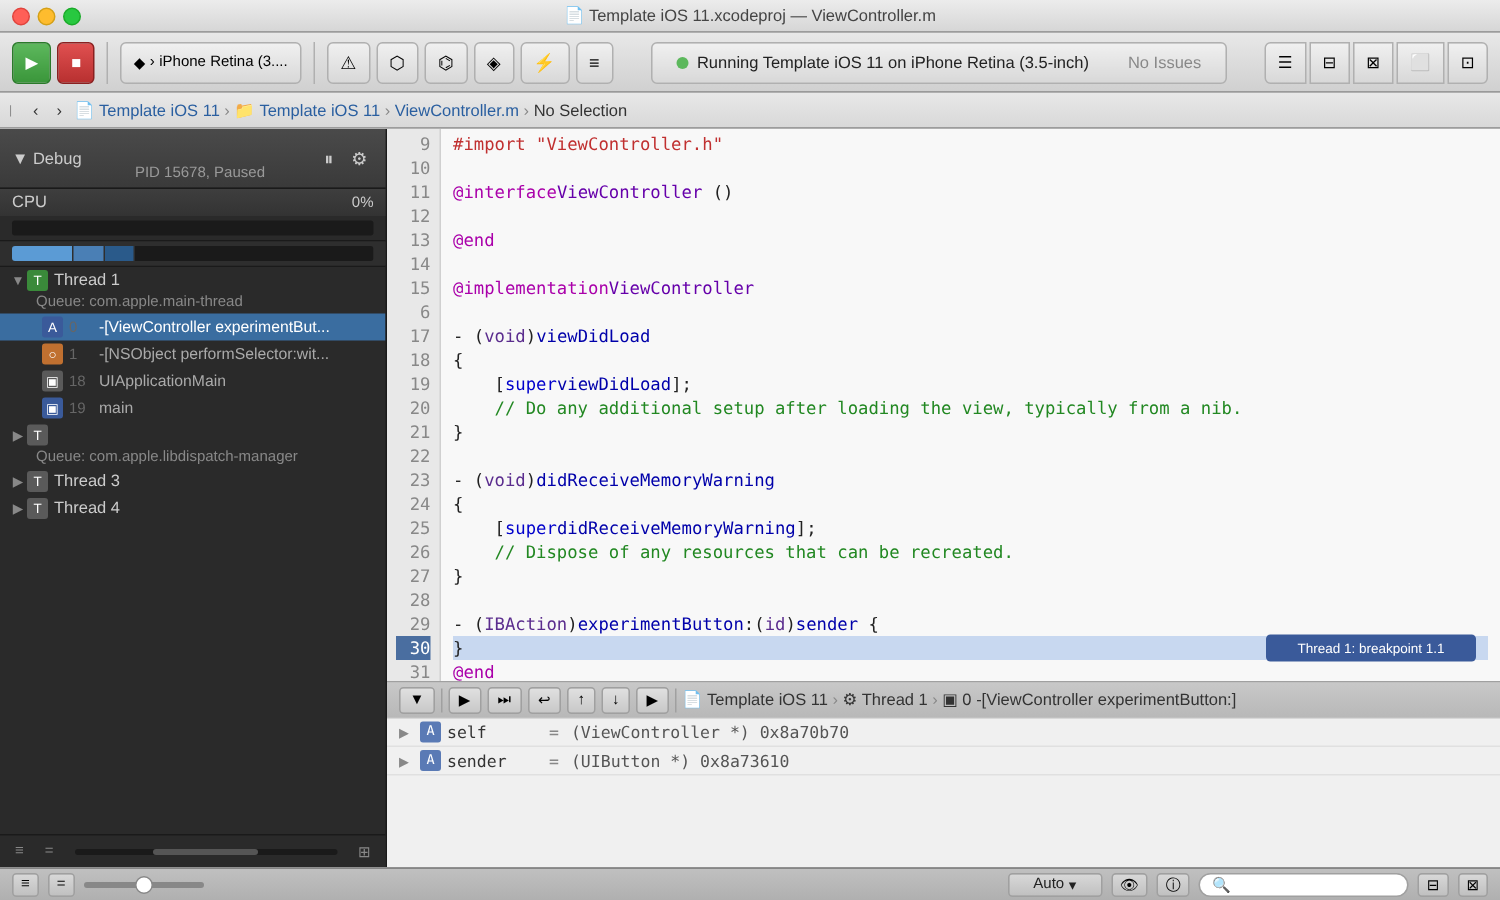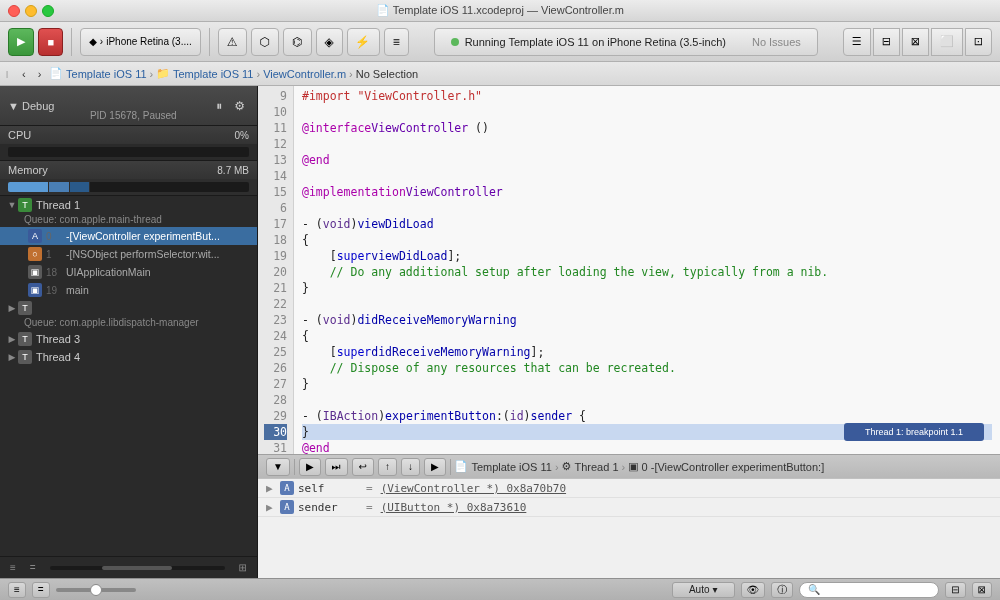--- a/index.html
+++ b/index.html
@@ -383,21 +383,21 @@
       width: 14px;
       height: 14px;
       border-radius: 2px;
       display: flex;
       align-items: center;
       justify-content: center;
       flex-shrink: 0;
     }
     .var-name { color: #333; min-width: 60px; }
     .var-eq { color: #888; margin: 0 4px; }
-    .var-value { color: #555; text-decoration: underline; }
+    .var-value { color: #555; }
 
     
     .status-bar {
       height: 22px;
       background: linear-gradient(to bottom, #c0c0c0, #b0b0b0);
       border-top: 1px solid #909090;
       display: flex;
       align-items: center;
       padding: 0 8px;
       gap: 8px;
@@ -554,24 +554,20 @@
       <div class="resource-header">
         <span class="resource-label">CPU</span>
         <span class="resource-value">0%</span>
       </div>
       <div class="cpu-bar">
         <div class="cpu-fill" style="width:0%;"></div>
       </div>
     </div>
 
     <div class="resource-section">
-      <div class="resource-header">
-        <span class="resource-label">Memory</span>
-        <span class="resource-value">8.7 MB</span>
-      </div>
       <div class="memory-bar-container">
         <div class="memory-segments">
           <div class="mem-seg-1"></div>
           <div class="mem-seg-2"></div>
           <div class="mem-seg-3"></div>
           <div class="mem-rest"></div>
         </div>
       </div>
     </div>
 

